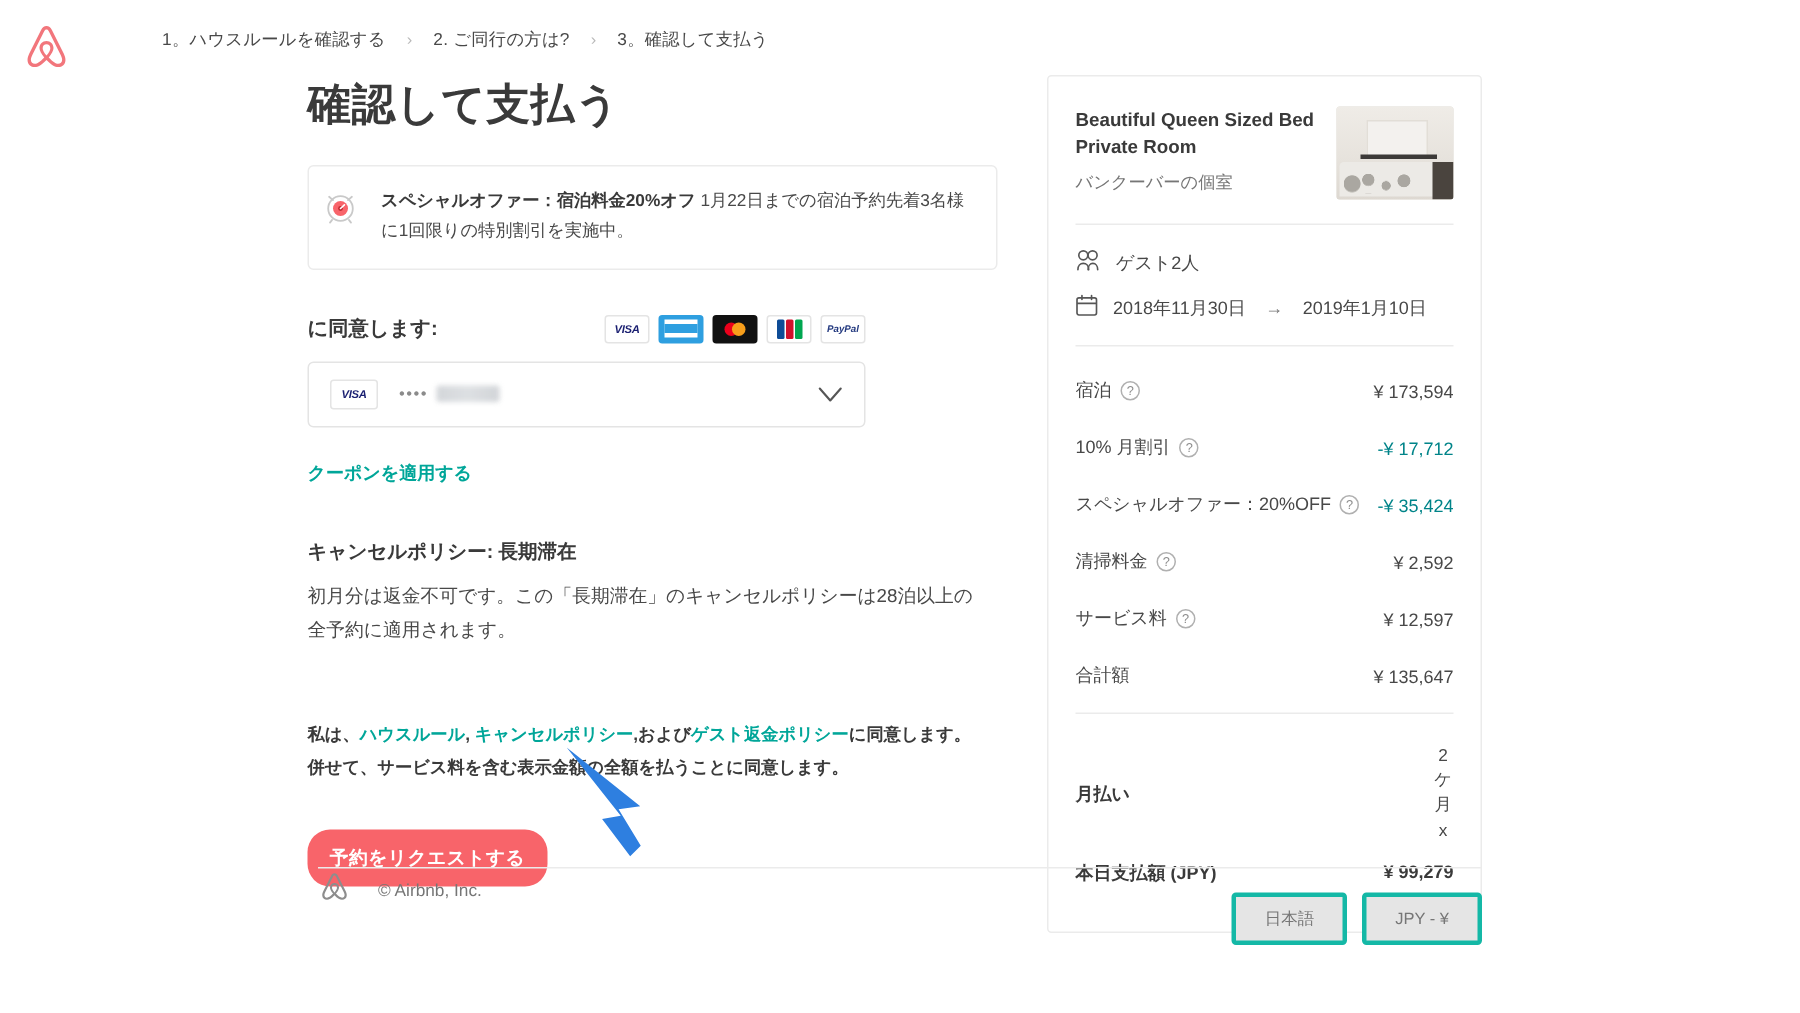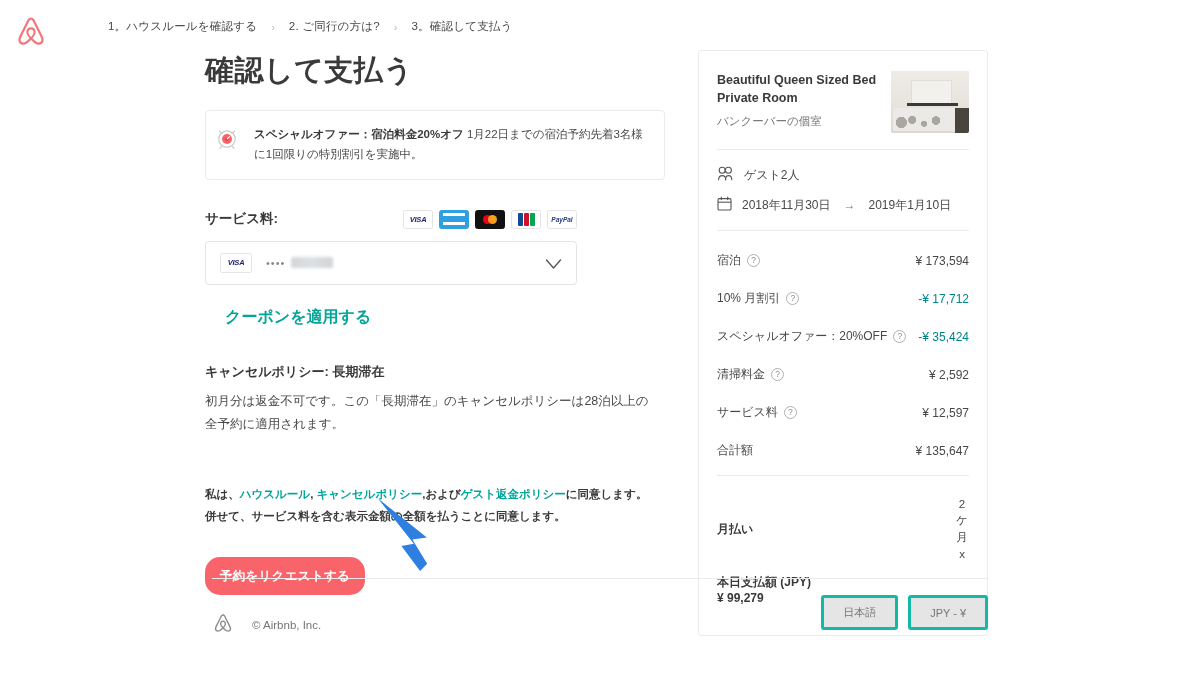--- a/index.html
+++ b/index.html
@@ -84,21 +84,21 @@
   .mask-dots { letter-spacing: 1px; font-size: 11px; color: #8b8b8b; }
   .mask-blur {
     width: 42px; height: 11px; border-radius: 2px;
     background: linear-gradient(90deg,#cfd2d6,#dadde0,#cdd0d4);
     filter: blur(1.6px); opacity: .9;
   }
   .chev { position: absolute; right: 14px; top: 15px; }
 
   .coupon-link {
     display: inline-block; margin-top: 22px;
-    font-size: 16px; font-weight: bold; color: #00a699; cursor: pointer; margin-left: 20px;
+    font-size: 12px; font-weight: bold; color: #00a699; cursor: pointer;
   }
 
   .cancel-title { margin-top: 35px; font-size: 13px; font-weight: bold; color: #3a3a3a; }
   .cancel-body { margin-top: 9px; font-size: 12.5px; line-height: 1.85; color: #484848; width: 452px; }
 
   .agree {
     margin-top: 48px; font-size: 11.5px; font-weight: bold;
     line-height: 1.9; color: #3a3a3a; width: 452px;
   }
   .agree a { color: #00a699; text-decoration: none; }
@@ -160,26 +160,26 @@
     margin: 6px 0 8px 0; min-height: 74px;
   }
   .monthly-label { font-size: 12px; font-weight: bold; color: #3a3a3a; }
   .monthly-count {
     font-size: 11.5px; color: #484848; text-align: center;
     line-height: 1.45; width: 14px;
   }
   .monthly-count span { display: block; }
 
   .total-row { display: flex; justify-content: space-between; font-size: 12px; margin-bottom: 12px; }
-  .total-row.bold, .total-row.bold .t-val { font-weight: bold; color: #3a3a3a; flex-direction: column; }
+  .total-row.bold, .total-row.bold .t-val { font-weight: bold; color: #3a3a3a; }
   .t-val { white-space: nowrap; }
 
   
   .footer-rule { position: absolute; left: 212px; top: 578px; width: 776px; height: 1px; background: #ebebeb; }
-  .footer-left { position: absolute; left: 212px; top: 612px; display: flex; align-items: center; gap: 18px; }
+  .footer-left { position: absolute; left: 212px; top: 580px; display: flex; align-items: center; gap: 18px; }
   .footer-copy { font-size: 11.5px; color: #767676; }
   .footer-right { position: absolute; right: 212px; top: 595px; display: flex; gap: 10px; }
   .foot-btn {
     border: 3px solid #14b8a6; border-radius: 3px; background: #e5e5e5;
     padding: 7px 19px; font-size: 11px; color: #767676;
     font-family: inherit; cursor: pointer;
   }
 
   
   .annot { position: absolute; left: 355px; top: 495px; pointer-events: none; }
@@ -218,21 +218,21 @@
           <path d="M7.4 21.6 L6 23.4 M18.6 21.6 L20 23.4" stroke="#c9c9c9" stroke-width="1.2" stroke-linecap="round"></path>
         </svg>
       </div>
       <div class="offer-text">
         <b>スペシャルオファー：宿泊料金20%オフ</b>
         <span>1月22日までの宿泊予約先着3名様に1回限りの特別割引を実施中。</span>
       </div>
     </div>
 
     <div class="pay-head">
-      <div class="pay-label">サービス料:</div>
+      <div class="pay-label">に同意します:</div>
       <div class="card-logos">
         <span class="clogo">
             <span class="visa-txt">VISA</span>
           </span>
         <span class="clogo amex">
             <span class="amex-inner"></span>
           </span>
         <span class="clogo mc">
             <span class="mc-c1"></span>
             <span class="mc-c2"></span>

